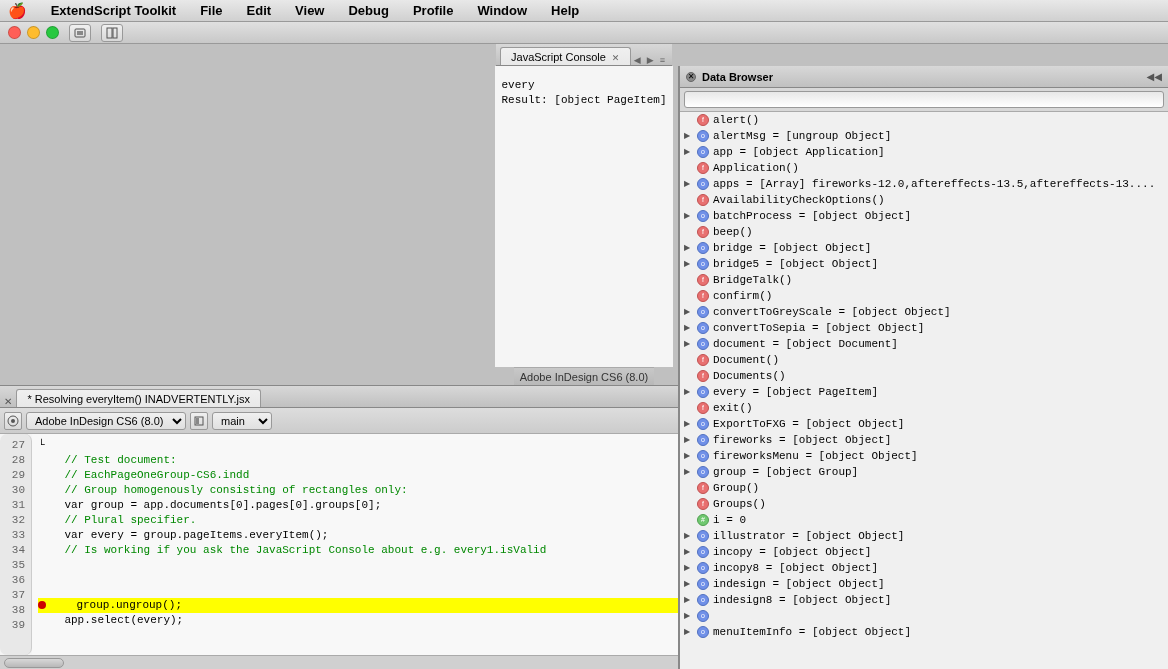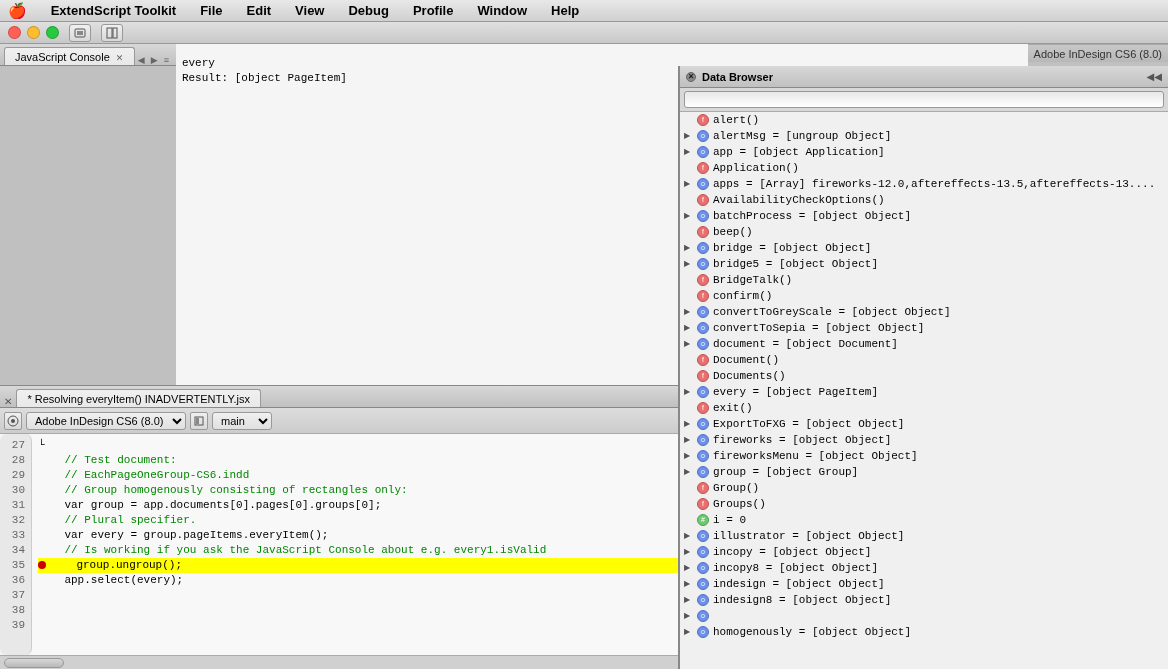--- a/index.html
+++ b/index.html
@@ -69,24 +69,25 @@
     
     .main-container {
       display: flex;
       flex-direction: column;
       height: calc(669px - 44px);
     }
 
     
     .top-panel {
       display: flex;
-      flex-direction: row;
+      flex-direction: column;
       height: 342px;
       border-bottom: 1px solid #888;
       position: relative;
+      align-items: center;
     }
 
     .panel-tabs {
       background: linear-gradient(to bottom, #d8d8d8, #c0c0c0);
       height: 22px;
       display: flex;
       align-items: flex-end;
       padding: 0 4px;
       border-bottom: 1px solid #888;
     }
@@ -236,20 +237,21 @@
       overflow: auto;
       line-height: 15px;
       color: #000;
     }
     .code-line {
       white-space: pre;
       line-height: 15px;
     }
     .code-line.highlighted {
       background: #ffff00;
+      margin-top: 40px;
     }
 
     
     .data-browser {
       width: 490px;
       display: flex;
       flex-direction: column;
       background: #e8e8e8;
       position: absolute;
       right: 0;
@@ -748,18 +750,18 @@
             <span class="db-arrow">▶</span>
             <span class="db-icon">
               <span class="db-icon-obj">o</span>
             </span>
           </div>
           <div class="db-item">
             <span class="db-arrow">▶</span>
             <span class="db-icon">
               <span class="db-icon-obj">o</span>
             </span>
-            <span class="db-text">homogenously = [object Object]</span>
+            <span class="db-text">menuItemInfo = [object Object]</span>
           </div>
         </div>
     </div>
   </div>
 </div>
 
 </body></html>

